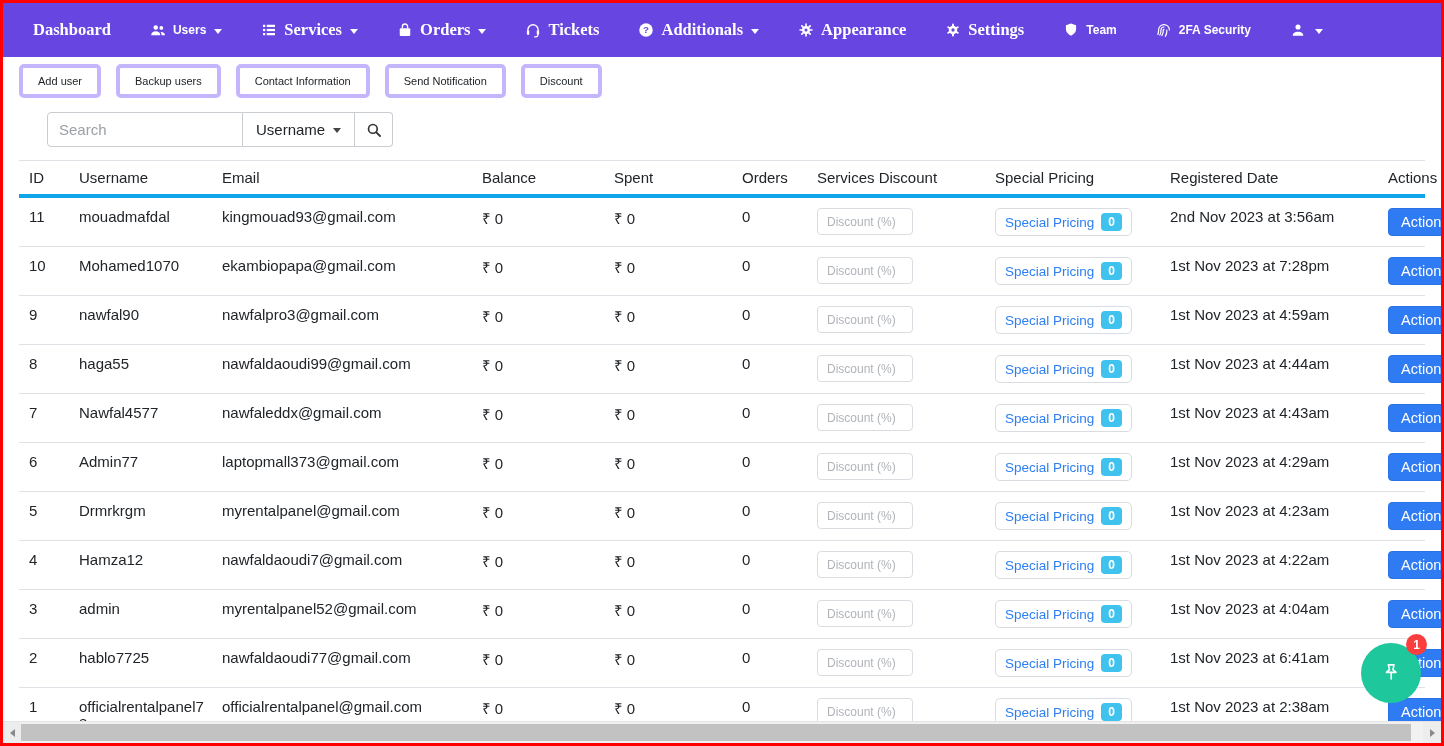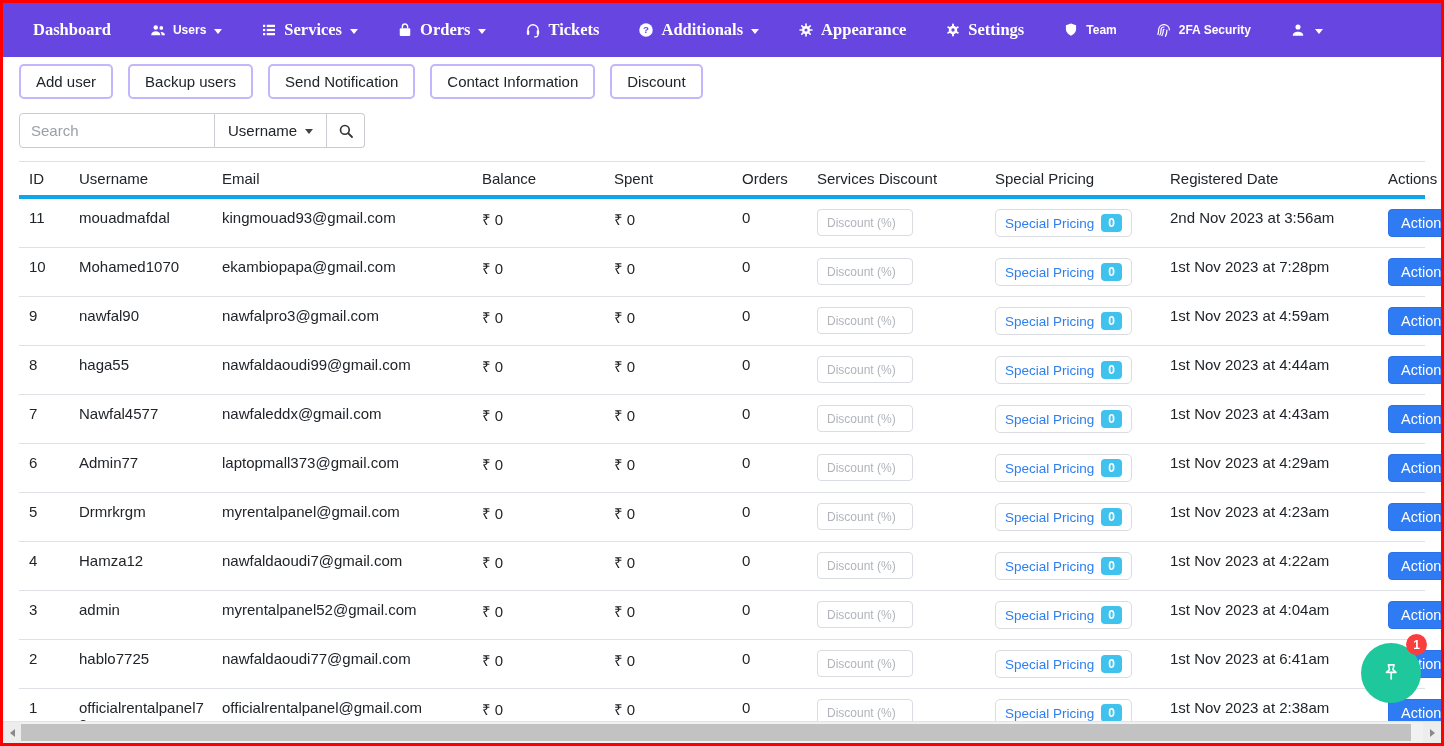--- a/index.html
+++ b/index.html
@@ -15,24 +15,24 @@
               cursor:pointer; white-space:nowrap; text-decoration:none; }
   .nav-item.serif { font-family:"Liberation Serif", serif; font-size:16.5px; }
   .nicon { display:inline-flex; width:18px; height:18px; }
   .nicon svg { width:18px; height:18px; }
   .caret-w { width:0; height:0; border-left:4.5px solid transparent; border-right:4.5px solid transparent;
              border-top:5px solid #fff; margin-left:2px; margin-top:2px; }
 
   
   .content { padding:7px 16px 0 16px; }
   .btn-row { display:flex; gap:15px; margin-bottom:14px; }
-  .w-btn { background:#fff; border:2px solid #c4b5fd; border-radius:5px; padding:7px 15px;
-           font-size:15px; color:#212529; font-family:inherit; cursor:pointer; }
-
-  .search-row { display:flex; margin-bottom:13px; }
+  .w-btn { background:#fff; border:4px solid #c4b5fd; border-radius:5px; padding:7px 15px;
+           font-size:11px; color:#212529; font-family:inherit; cursor:pointer; }
+
+  .search-row { display:flex; margin-bottom:13px;margin-left:28px; }
   .search-input { width:196px; height:35px; border:1px solid #c9ccd0; border-radius:4px 0 0 4px;
                   padding:0 11px; font-size:15px; font-family:inherit; color:#212529; outline:none; }
   .search-input::placeholder { color:#9aa0a6; }
   .filter-select { display:flex; align-items:center; gap:8px; height:35px; border:1px solid #c9ccd0;
                    border-left:none; padding:0 13px; font-size:15px; background:#fff; cursor:pointer; }
   .caret-d { width:0; height:0; border-left:4.5px solid transparent; border-right:4.5px solid transparent;
              border-top:5px solid #444; margin-top:2px; }
   .search-btn { width:38px; height:35px; border:1px solid #c9ccd0; border-left:none; background:#fff;
                 border-radius:0 4px 4px 0; display:flex; align-items:center; justify-content:center; cursor:pointer; }
 
@@ -206,22 +206,22 @@
         </span>
       <span class="caret-w"></span>
     </a>
   </div>
 
   <div class="content">
 
     <div class="btn-row">
       <button class="w-btn">Add user</button>
       <button class="w-btn">Backup users</button>
+      <button class="w-btn">Contact Information</button>
       <button class="w-btn">Send Notification</button>
-      <button class="w-btn">Contact Information</button>
       <button class="w-btn">Discount</button>
     </div>
 
     <div class="search-row">
       <input class="search-input" placeholder="Search" style="">
       <div class="filter-select">
         <span>Username</span>
         <span class="caret-d"></span>
       </div>
       <button class="search-btn">

